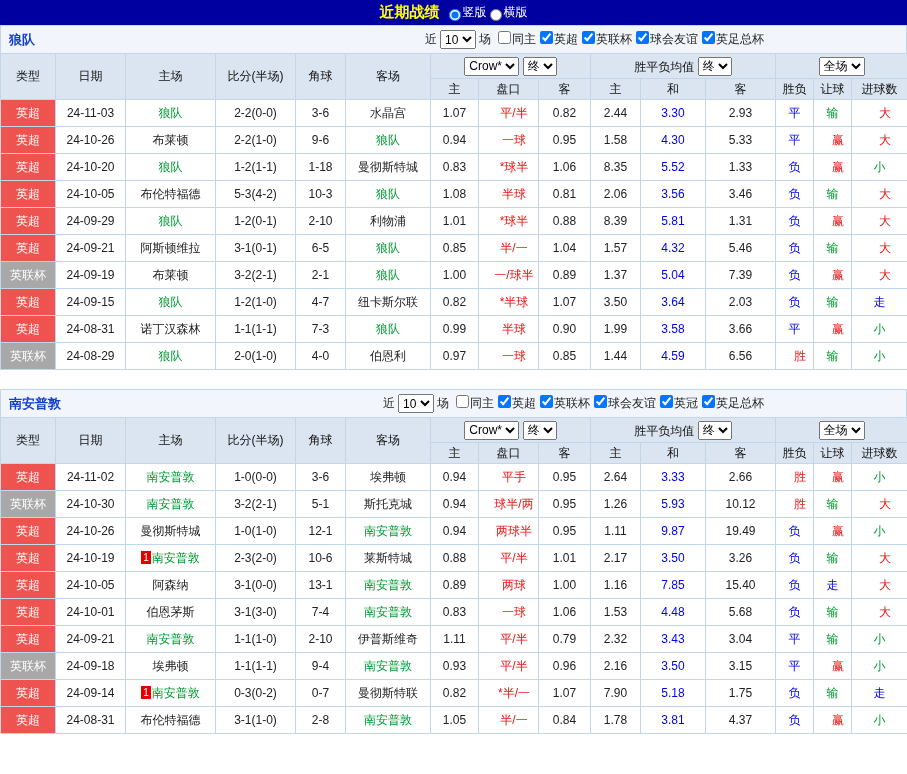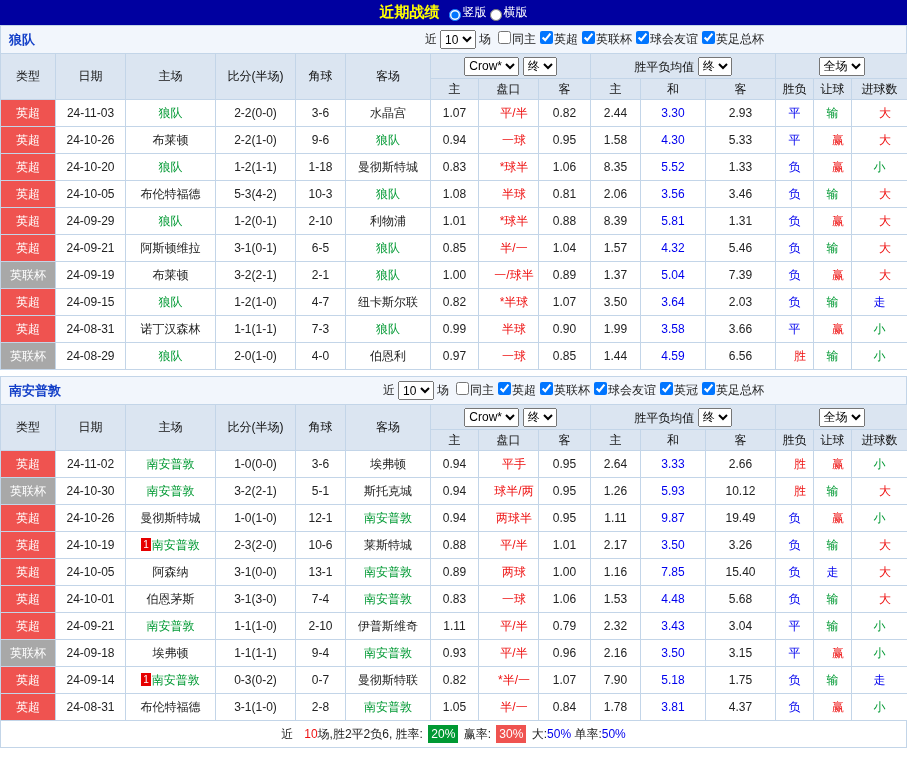--- a/index.html
+++ b/index.html
@@ -54,21 +54,21 @@
   .c-red  { color: #EE1111; padding-left: 11px; }
   .c-green{ color: #009933; }
   .c-blue { color: #0000EE; }
   .hl-green { background: #009933; color: #fff; padding: 2px 3px; margin: 0 2px; }
   .hl-red   { background: #EF5350; color: #fff; padding: 2px 3px; margin: 0 2px; }
   .card-badge {
     display: inline-block; background: #E60000; color: #fff; font-size: 10px;
     line-height: 13px; height: 13px; padding: 0 2px; margin-right: 1px; vertical-align: 1px;
   }
   .team-cell { cursor: pointer; }
-  .sec2 { margin-top: 6px; }
+  .sec2 { margin-top: 19px; }
 </style>
 </head>
 <body>
 
 <div class="top-bar">
   <span class="title">近期战绩</span>
   <label>
     <input type="radio" name="layout" checked="" style="">
     <span>竖版</span>
   </label>
@@ -552,14 +552,13 @@
     <td>0.84</td>
     <td>1.78</td>
     <td class="c-blue">3.81</td>
     <td>4.37</td>
     <td class="c-blue">负</td>
     <td class="c-red">赢</td>
     <td class="c-green">小</td>
   </tr>
       </tbody>
   </table>
-  <div class="footer-row"><span>近</span><span class="c-red">10</span><span>场,胜2平2负6, 胜率: </span><span class="hl-green">20%</span><span> 赢率: </span><span class="hl-red">30%</span><span> 大:</span><span class="c-blue">50%</span><span> 单率:</span><span class="c-blue">50%</span></div>
 </div>
 
 </body></html>

